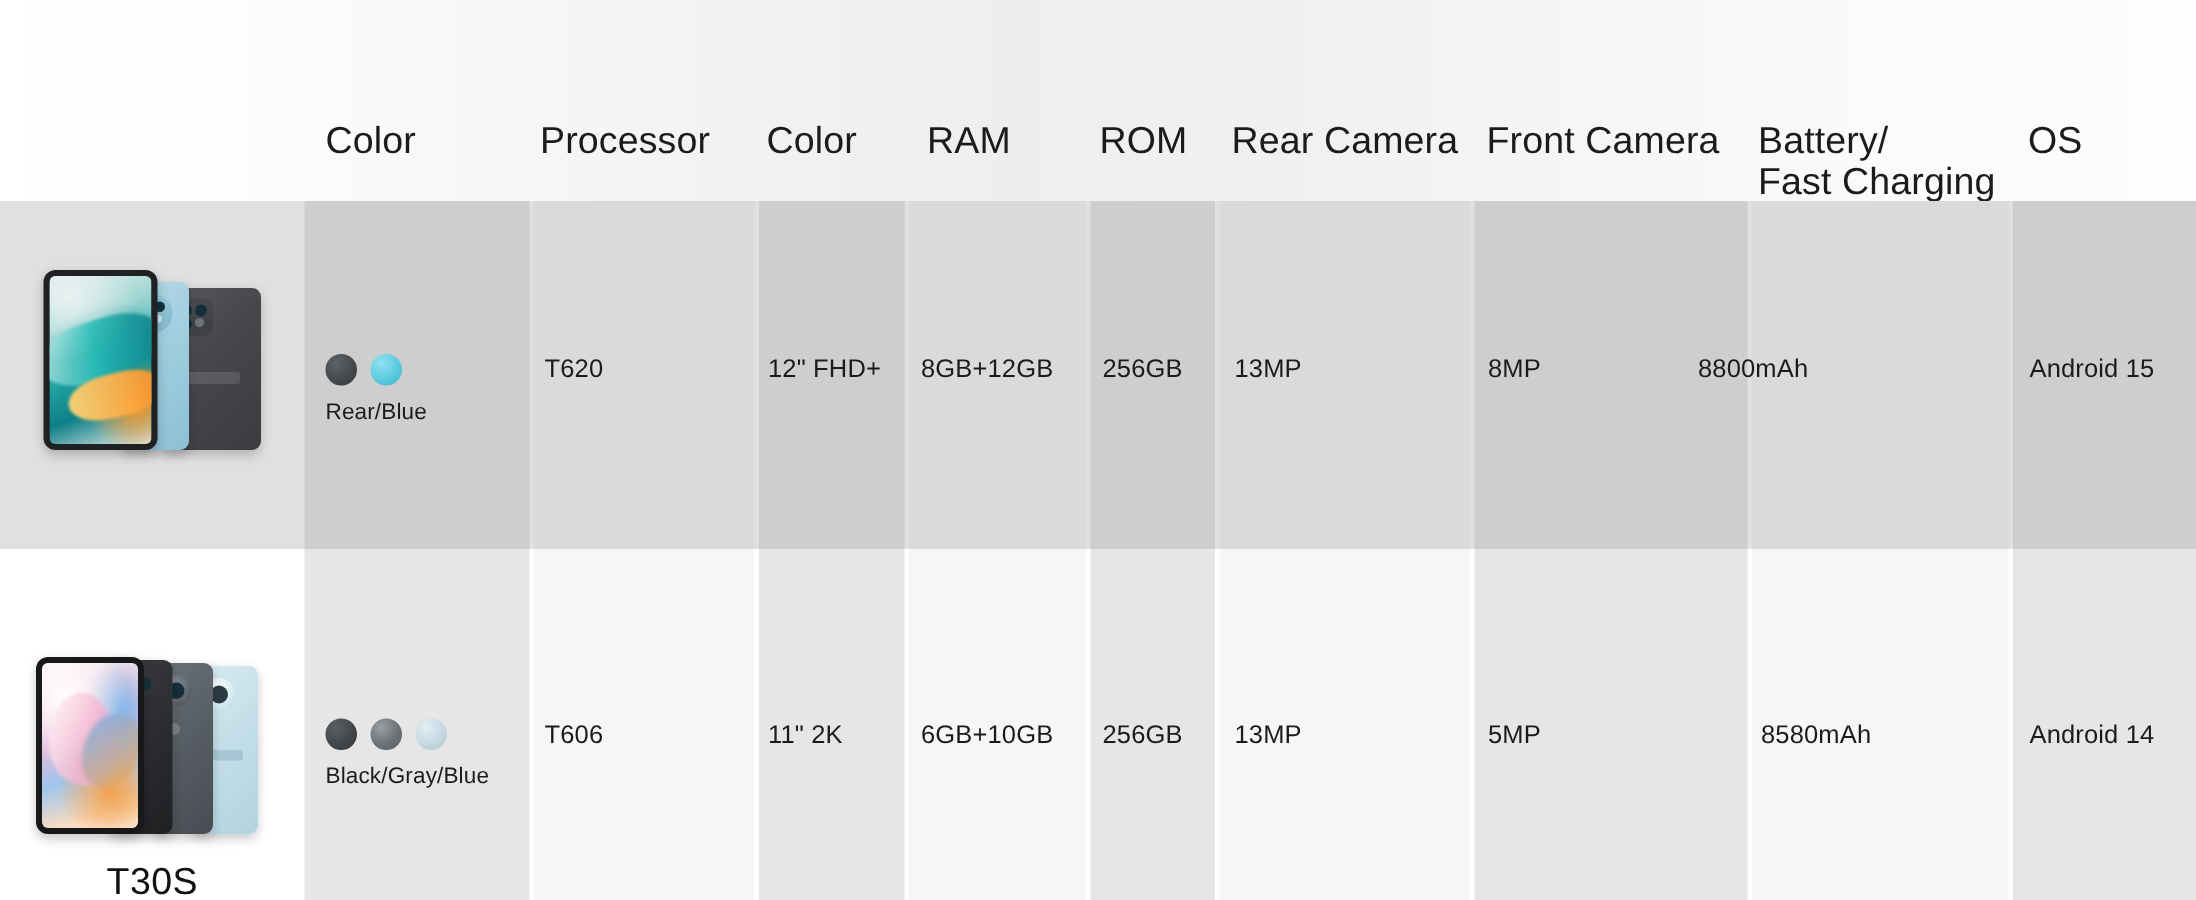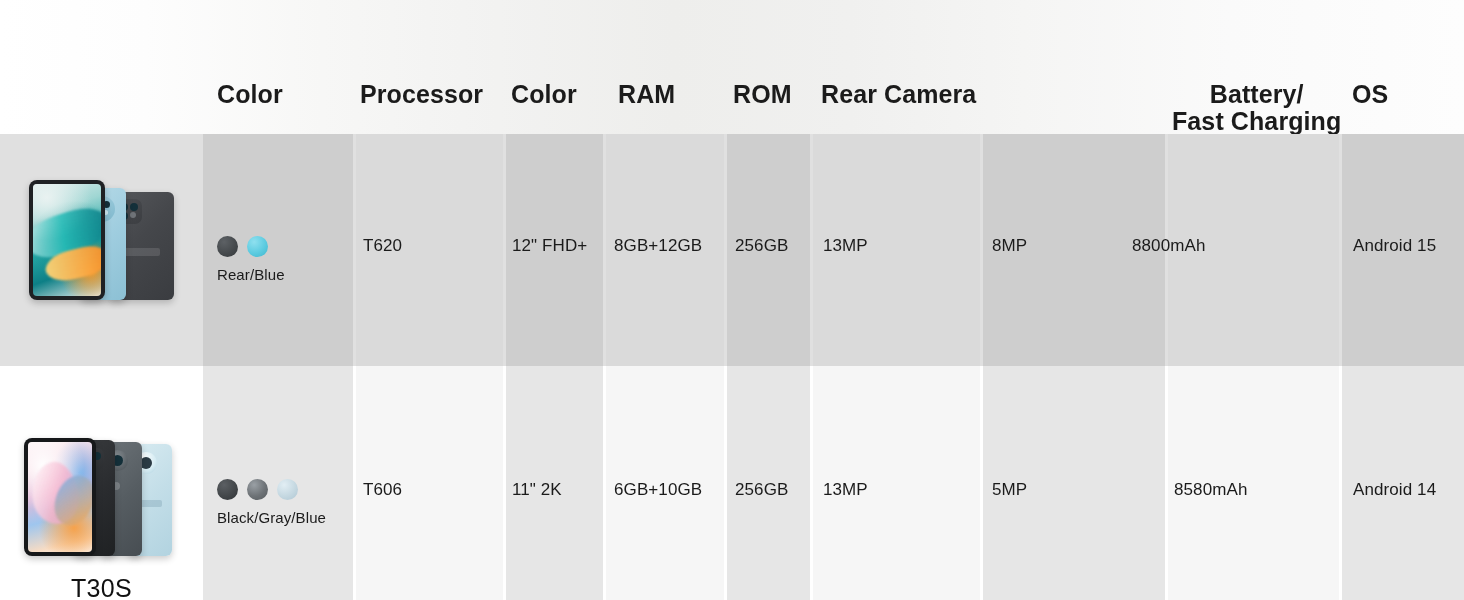--- a/index.html
+++ b/index.html
@@ -25,22 +25,21 @@
         #ffffff 0%, #fdfdfd 10%, #f7f7f6 22%, #f2f2f1 34%,
         #eeeeec 46%, #f0f0ef 58%, #f5f5f4 70%, #fafafa 84%, #fdfdfd 100%);
   }
   .header-cell {
     position: absolute;
     color: #1b1b1b;
     font-size: 25px;
     line-height: 27px;
     letter-spacing: 0.1px;
     white-space: pre-line;
-    font-weight: 700;
-    text-align: center;
+    font-weight: 400;
   }
 
   
   .row-band { position: absolute; left: 0; width: 1464px; }
   .row-band.r1 { top: 134px; height: 232px; background: #e0e0e0; }
   .row-band.r2 { top: 366px; height: 234px; background: #ffffff; }
 
   
   .col-tint { position: absolute; top: 134px; height: 466px; }
   .col-tint.dark  { background: rgba(140,140,140,0.22); }
@@ -89,20 +88,21 @@
 
 <div id="table">
 
   <div class="header-band">
     <div class="header-cell" style="left:217px; top:81px;">Color</div>
     <div class="header-cell" style="left:360px; top:81px;">Processor</div>
     <div class="header-cell" style="left:511px; top:81px;">Color</div>
     <div class="header-cell" style="left:618px; top:81px;">RAM</div>
     <div class="header-cell" style="left:733px; top:81px;">ROM</div>
     <div class="header-cell" style="left:821px; top:81px;">Rear Camera</div>
+    <div class="header-cell" style="left:991px; top:81px;">Front Camera</div>
     <div class="header-cell" style="left:1172px; top:81px;">Battery/
 Fast Charging</div>
     <div class="header-cell" style="left:1352px; top:81px;">OS</div>
   </div>
 
   <div class="row-band r1"></div>
   <div class="row-band r2"></div>
 
   <div class="col-tint dark" style="left:203px;  width:150px;"></div>
   <div class="col-tint light" style="left:356px;  width:147px;"></div>

